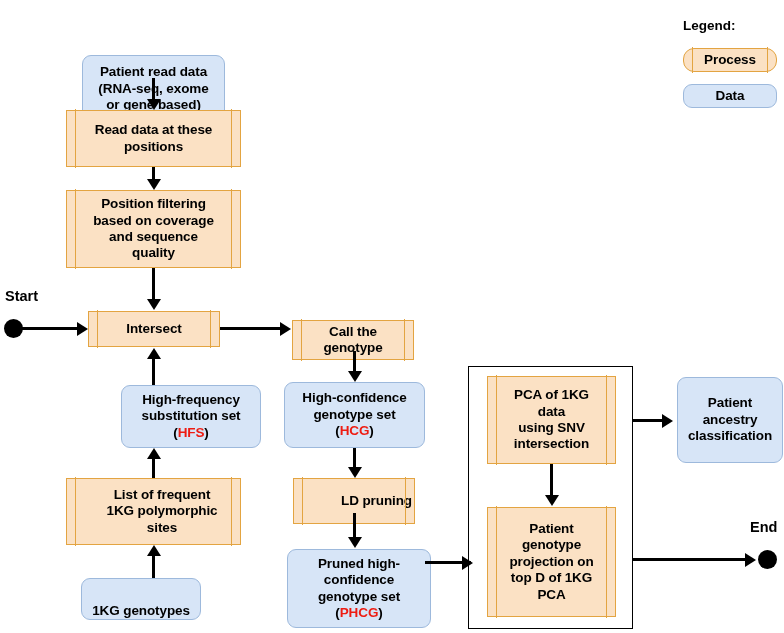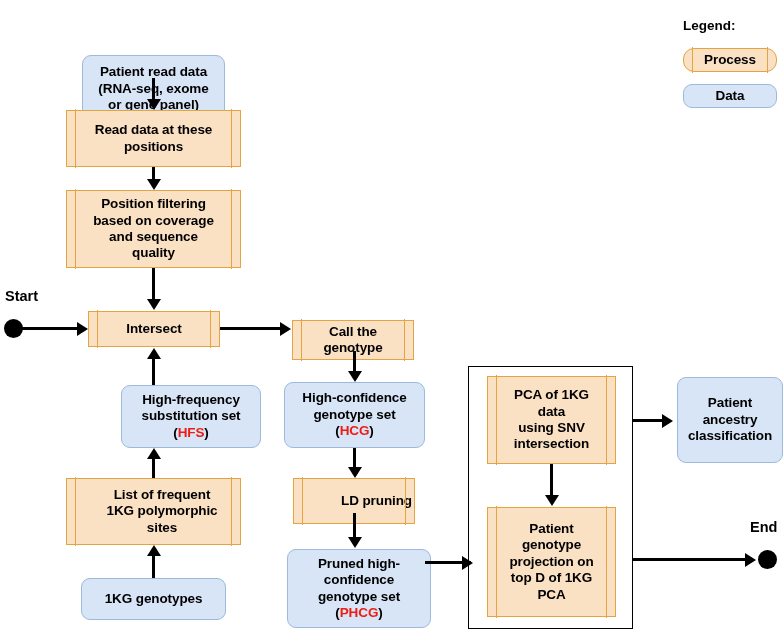--- a/index.html
+++ b/index.html
@@ -136,21 +136,21 @@
   </div>
 
   <div class="node data" style="left:683px; top:84px; width:94px; height:24px;">
     <span class="label">Data</span>
   </div>
 
   <div class="node data" style="left:82px; top:10px; width:143px; height:68px;margin-top:45px;">
     <span class="label">
       <span>Patient read data</span><br>
       <span>(RNA-seq, exome</span><br>
-      <span>or gene panel)</span>
+      <span>or gene based)</span>
     </span>
   </div>
 
   <div class="node process" style="left:66px; top:110px; width:175px; height:57px;">
     <span class="label">
       <span>Read data at these</span><br>
       <span>positions</span>
     </span>
   </div>
 
@@ -176,21 +176,21 @@
   </div>
 
   <div class="node process" style="left:66px; top:478px; width:175px; height:67px;padding-left:17px;">
     <span class="label">
       <span>List of frequent</span><br>
       <span>1KG polymorphic</span><br>
       <span>sites</span>
     </span>
   </div>
 
-  <div class="node data" style="left:81px; top:578px; width:145px; height:42px;">
+  <div class="node data" style="left:81px; top:578px; width:120px; height:42px;align-items:flex-end;">
     <span class="label">1KG genotypes</span>
   </div>
 
   <div class="node process" style="left:292px; top:320px; width:122px; height:40px;">
     <span class="label">
       <span>Call the</span><br>
       <span>genotype</span>
     </span>
   </div>
 

